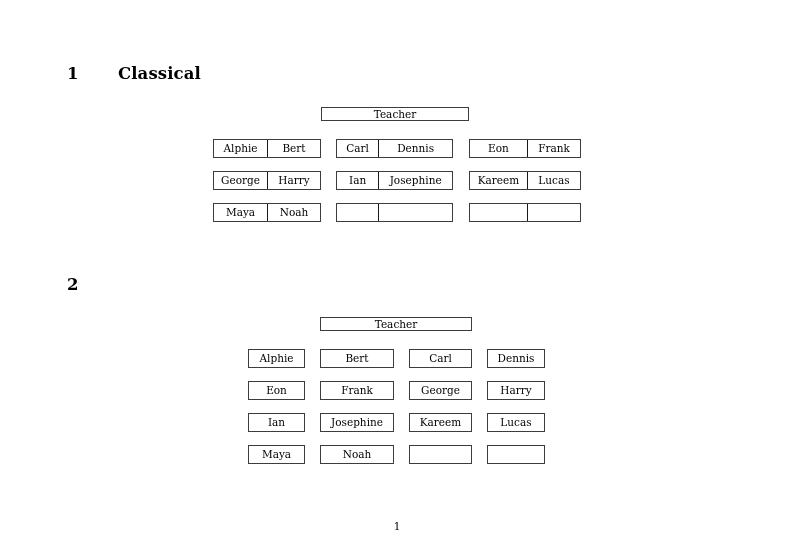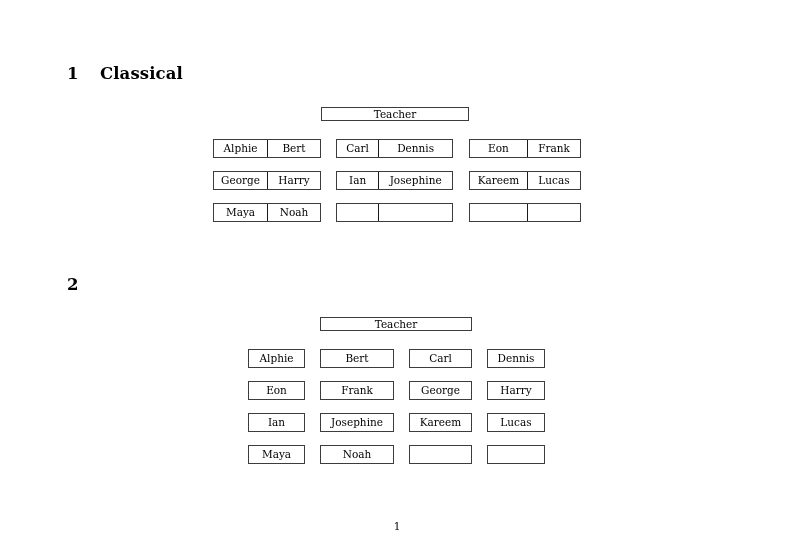--- a/index.html
+++ b/index.html
@@ -32,20 +32,21 @@
     font-size: 16.5px;
     letter-spacing: 0.1px;
     white-space: nowrap;
   }
   .section-heading .sec-num {
     display: inline-block;
     width: 33px;
   }
   .section-heading .sec-title {
     display: inline-block;
+    margin-left: 18px;
   }
 
   #heading-classical   { left: 67px; top: 64px; }
   #heading-distributed { left: 67px; top: 275px; }
 
   
   .diagram {
     position: absolute;
   }
 

